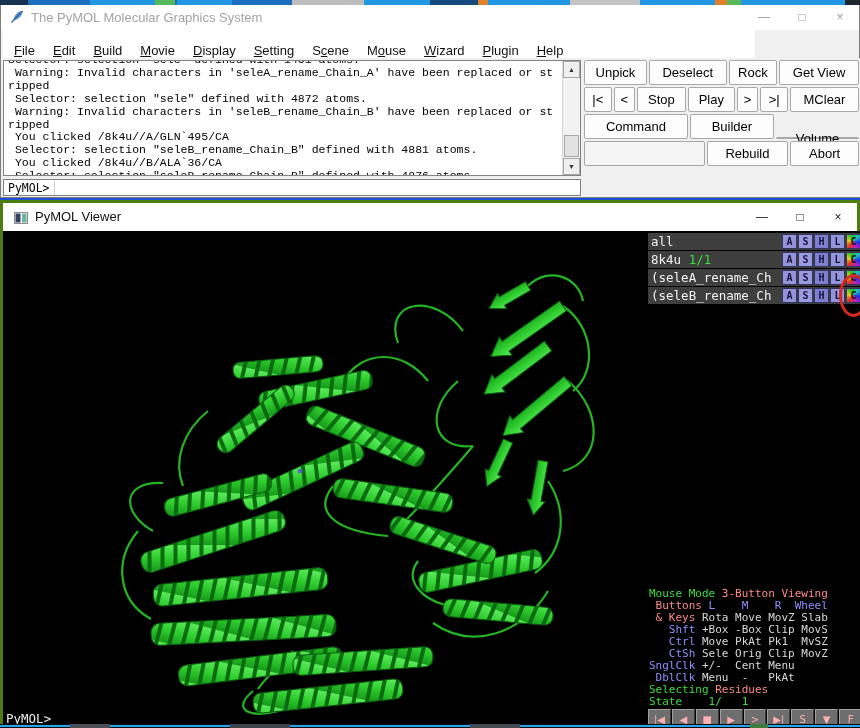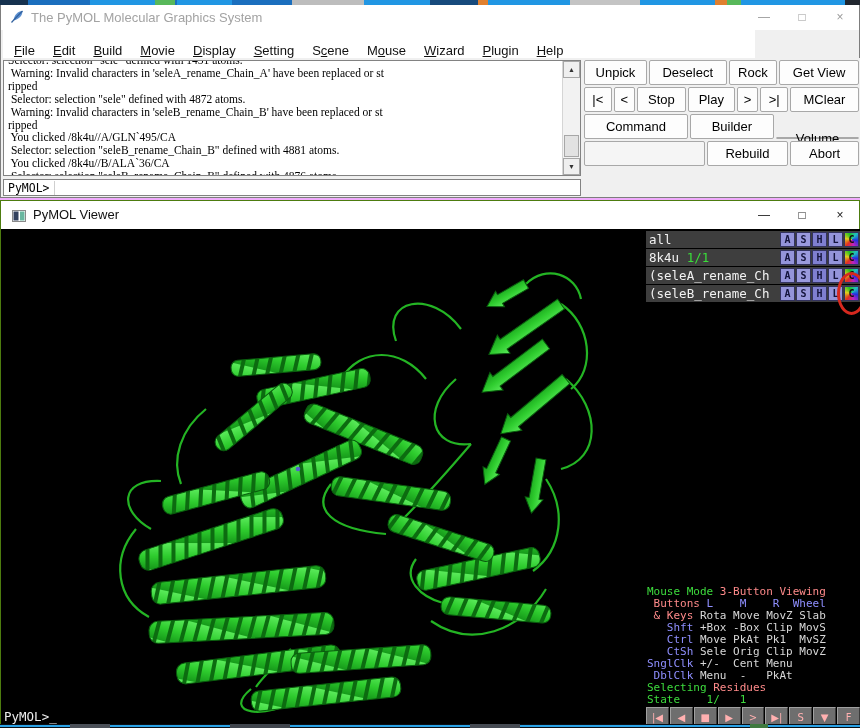--- a/index.html
+++ b/index.html
@@ -1,18 +1,18 @@
 <!DOCTYPE html>
 <html><head>
 <meta charset="utf-8">
 <style>
   html,body{margin:0;padding:0;background:#000;width:860px;height:728px;overflow:hidden;
     font-family:"Liberation Sans",sans-serif;-webkit-font-smoothing:antialiased;}
   .abs{position:absolute;}
-  #stage{position:relative;width:860px;height:728px;background:#f0abfc;}
+  #stage{position:relative;width:860px;height:728px;background:#1d4ed8;}
 
   
   #top-strip{left:0;top:0;width:860px;height:5px;background:#1b6fbe;overflow:hidden;}
   #bottom-strip{left:0;top:724px;width:860px;height:4px;background:#0b0f14;overflow:hidden;z-index:40;}
   #bottom-strip .line{position:absolute;left:0;top:1px;width:860px;height:2px;background:#2aa2e6;}
   .seg{position:absolute;top:0;height:100%;}
 
   
   #console-win{left:0;top:5px;width:860px;height:193px;background:#f0f0f0;
     border:1px solid #7d7d7d;border-top:none;box-sizing:border-box;}
@@ -26,21 +26,21 @@
 
   #menubar{position:absolute;left:2px;top:25px;width:752px;height:28px;background:#fff;
     display:flex;align-items:flex-end;padding-left:2px;box-sizing:border-box;}
   .menu-item{font-size:13px;color:#111;padding:0 9px;}
   .menu-item u{text-decoration:underline;}
 
   #console-client{position:absolute;left:0;top:53px;width:860px;height:139px;background:#f0f0f0;}
   #console-box{position:absolute;left:2px;top:2px;width:578px;height:116px;background:#fff;
     border:1px solid #828282;box-sizing:border-box;overflow:hidden;}
   #console-text{position:absolute;left:4px;top:0;right:19px;margin-top:-7px;
-    font-family:Liberation Serif, serif;font-size:11.5px;line-height:12.9px;
+    font-family:Liberation Mono, monospace;font-size:11.5px;line-height:12.9px;
     white-space:pre;color:#000;}
   
   #sb{position:absolute;right:0;top:0;width:17px;height:100%;background:#f2f2f2;border-left:1px solid #d5d5d5;}
   .sb-btn{position:absolute;left:0;width:17px;height:17px;background:#efefef;border:1px solid #a7a7a7;
     box-sizing:border-box;font-size:7px;color:#333;text-align:center;line-height:15px;}
   #sb-up{top:0;} #sb-dn{bottom:0;}
   #sb-thumb{position:absolute;left:1px;bottom:18px;width:15px;height:22px;background:#e2e2e2;border:1px solid #a7a7a7;box-sizing:border-box;}
 
   #prompt-row{position:absolute;left:2px;top:121px;width:578px;height:17px;background:#fff;
     border:1px solid #828282;box-sizing:border-box;display:flex;align-items:center;}
@@ -49,21 +49,21 @@
   #cmd-input{flex:1;border:none;outline:none;height:13px;font-family:"DejaVu Sans Mono",monospace;font-size:11.5px;}
 
   #btn-panel{position:absolute;left:583px;top:2px;width:275px;height:136px;}
   .btn-row{display:flex;gap:2px;height:25px;margin-bottom:2px;}
   .pbtn{background:#fdfdfd;border:1px solid #a8a8a8;border-radius:2px;font-size:13px;color:#000;
     display:flex;align-items:center;justify-content:center;box-sizing:border-box;white-space:nowrap;padding:0 2px;}
   #progress-field{background:#f5f5f5;border:1px solid #a8a8a8;border-radius:2px;box-sizing:border-box;}
 
   
   #viewer-win{left:0;top:200px;width:860px;height:528px;background:#000;
-    border:1px solid #4d7c0f;box-sizing:border-box;}
+    border:3px solid #4d7c0f;box-sizing:border-box;}
   #viewer-win .titlebar{height:28px;}
   #viewer-win .ttl{color:#111;left:32px;top:6px;}
   #viewer-win .winctl span{color:#222;line-height:28px;}
   #viewport{position:absolute;left:0;top:28px;width:645px;height:498px;background:#000;overflow:hidden;}
   #viewer-prompt{position:absolute;left:3px;bottom:3px;font-family:"DejaVu Sans Mono",monospace;
     font-size:12.5px;color:#eee;}
 
   #sidebar{position:absolute;left:645px;top:28px;width:214px;height:498px;background:#000;}
   .obj-row{position:relative;height:17px;margin:0 0 1px 0;background:#3e3e3e;display:flex;align-items:center;}
   .obj-name{flex:1;font-family:"DejaVu Sans Mono",monospace;font-size:12.5px;color:#f2f2f2;

